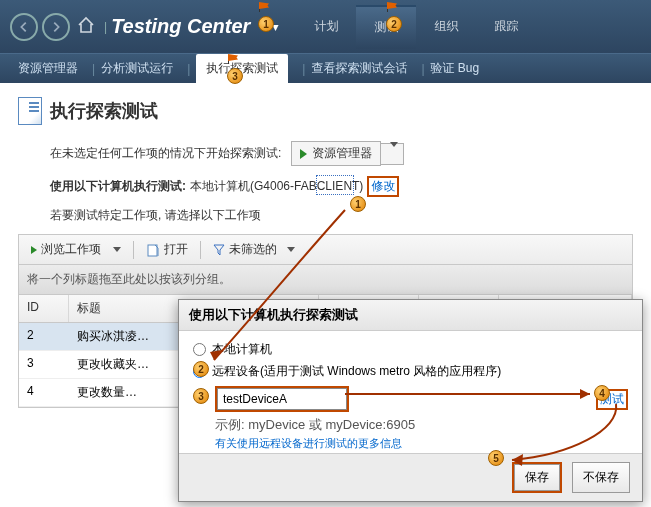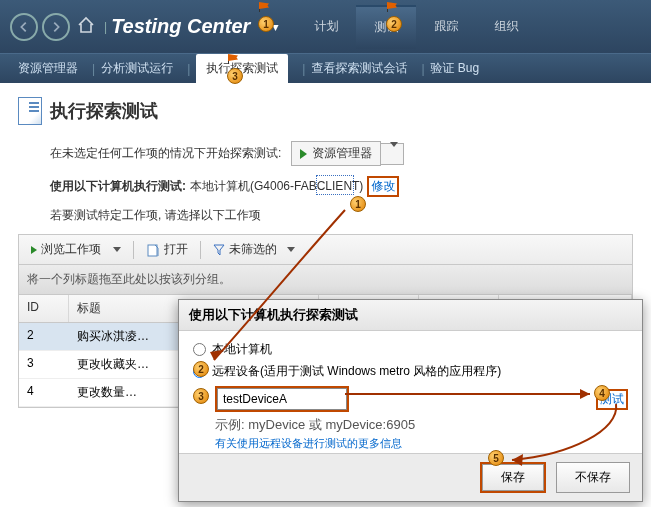--- a/index.html
+++ b/index.html
@@ -59,21 +59,21 @@
 .dlg-title { background: linear-gradient(#f4f4f4, #e4e4e4); padding: 6px 10px; font-weight: bold; font-size: 13px; border-bottom: 1px solid #ccc; }
 .dlg-body { padding: 10px 14px 2px; }
 .radio-row { display: flex; align-items: center; margin-bottom: 5px; }
 .radio-row input { margin-right: 6px; }
 .input-row { display: flex; align-items: center; margin: 6px 0 4px 0; }
 .txt-input { border: 1px solid #888; padding: 3px 5px; width: 130px; font-size: 12px; }
 .test-link { margin-left: auto; }
 .hint { color: #555; margin: 4px 0 2px 22px; font-size: 13px; }
 .info-link { color: #0066cc; margin-left: 22px; font-size: 11px; cursor: pointer; }
 .dlg-foot { background: #ececec; border-top: 1px solid #ccc; padding: 8px 12px; display: flex; justify-content: flex-end; gap: 10px; }
-.btn { border: 1px solid #999; background: linear-gradient(#fdfdfd, #e8e8e8); padding: 4px 18px; cursor: pointer; font-size: 12px; }
+.btn { border: 1px solid #999; background: linear-gradient(#fdfdfd, #e8e8e8); padding: 4px 10px; cursor: pointer; font-size: 12px; }
 
 .flag { position: absolute; width: 22px; height: 22px; }
 .flag .circ { width: 16px; height: 16px; border-radius: 50%; background: radial-gradient(circle at 35% 35%, #ffd070, #e08000); border: 1px solid #a06000; display: flex; align-items: center; justify-content: center; font-size: 10px; font-weight: bold; color: #5a3000; position: absolute; bottom: 0; left: 2px; }
 .flag .pole { position: absolute; width: 1px; height: 8px; background: #333; left: 3px; top: -6px; }
 .flag .cloth { position: absolute; left: 3px; top: -8px; width: 10px; height: 7px; background: #e06000; clip-path: polygon(0 0, 100% 20%, 85% 50%, 100% 80%, 0 100%); }
 
 .num-badge { position: absolute; width: 16px; height: 16px; border-radius: 50%; background: radial-gradient(circle at 35% 35%, #ffd070, #e08000); border: 1px solid #a06000; display: flex; align-items: center; justify-content: center; font-size: 10px; font-weight: bold; color: #5a3000; }
 
 svg.arrow { position: absolute; pointer-events: none; }
 svg.arrow path { stroke: #a03000; stroke-width: 2; fill: none; }
@@ -97,22 +97,22 @@
   <div class="home-btn">
     <svg width="20" height="20" viewBox="0 0 20 20">
         <path d="M3 10 L10 3 L17 10 M5 9 V17 H15 V9" stroke="#d0d8e0" stroke-width="1.6" fill="none"></path>
       </svg>
   </div>
   <span style="color:#8aa;margin:0 4px 0 2px">|</span>
   <span class="header-title">Testing Center</span>
   <span class="header-dd">▾</span>
   <div class="header-link">计划</div>
   <div class="header-link active">测试</div>
+  <div class="header-link">组织</div>
   <div class="header-link">跟踪</div>
-  <div class="header-link">组织</div>
 </div>
 
 <div class="subheader">
   <span class="subheader-item">资源管理器</span>
   <span class="subheader-sep">|</span>
   <span class="subheader-item">分析测试运行</span>
   <span class="subheader-sep">|</span>
   <span class="subheader-item active">执行探索测试</span>
   <span class="subheader-sep">|</span>
   <span class="subheader-item">查看探索测试会话</span>

